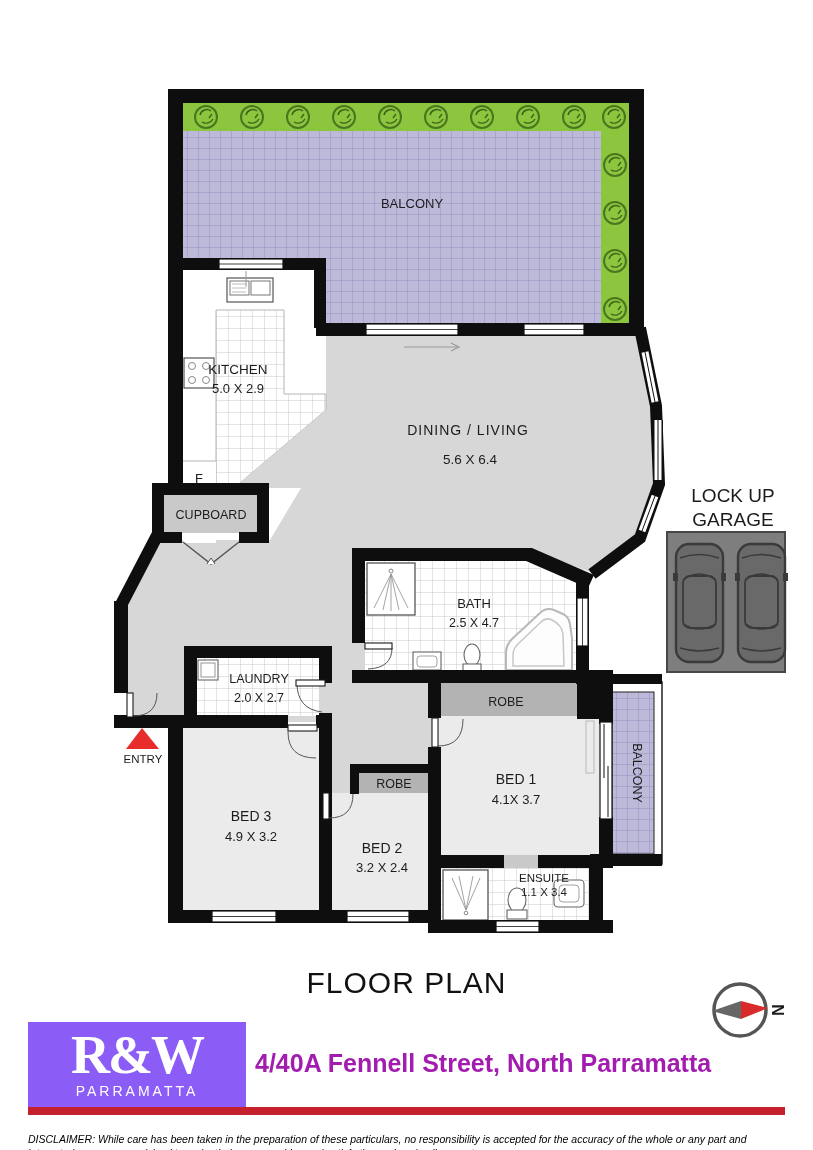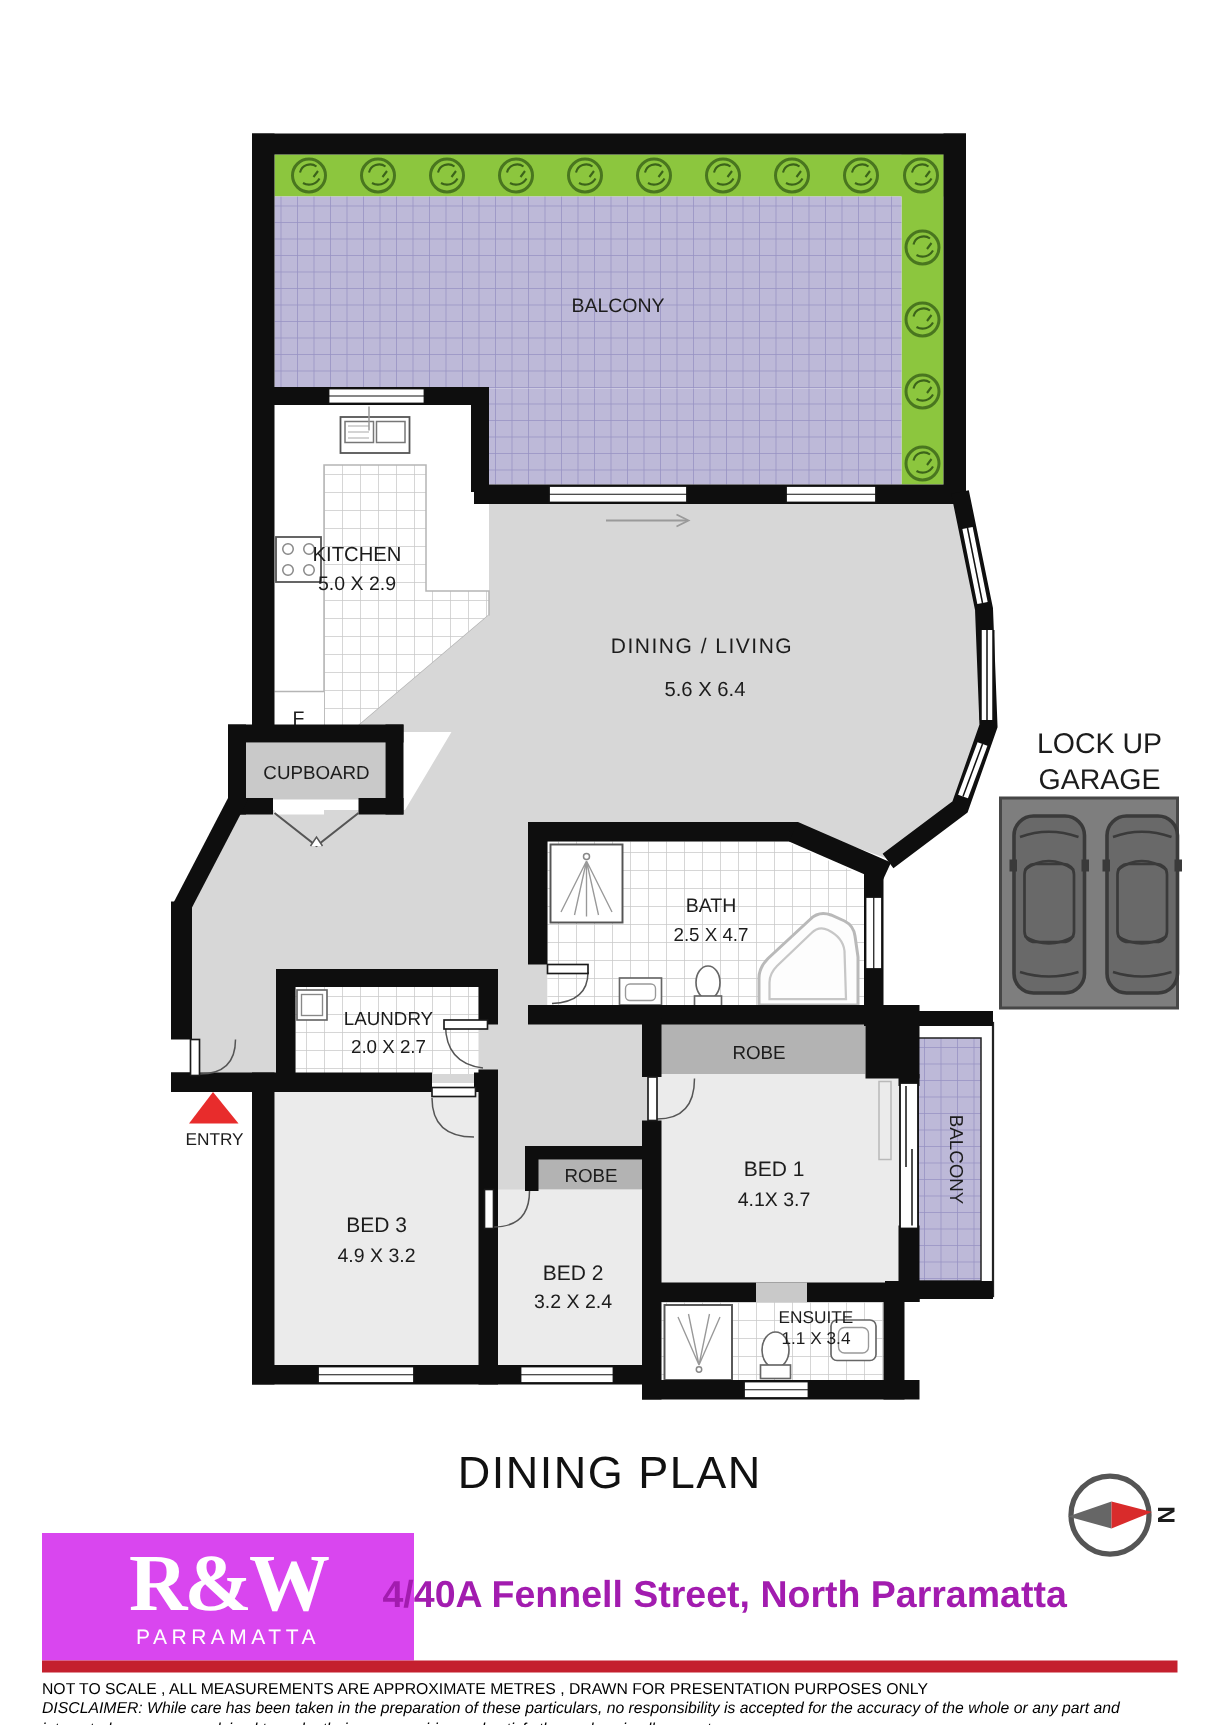--- a/index.html
+++ b/index.html
@@ -3,21 +3,21 @@
 <meta charset="utf-8">
 <style>
   html,body{margin:0;padding:0;background:#ffffff;}
   .page{position:relative;width:813px;height:1150px;background:#fff;overflow:hidden;
         font-family:"Liberation Sans",sans-serif;margin-top:16px;}
   svg text{font-family:"Liberation Sans",sans-serif;fill:#1c1c1c;}
   .plan{position:absolute;left:0;top:0;}
   .title{position:absolute;left:0;top:950px;width:813px;text-align:center;
          font-size:30px;letter-spacing:1px;color:#111;}
   .compass{position:absolute;left:698px;top:958px;}
-  .logo{position:absolute;left:28px;top:1006px;width:248px;height:85px;background:#d946ef;
+  .logo{position:absolute;left:28px;top:1006px;width:218px;height:85px;background:#8b5cf6;
         display:flex;flex-direction:column;align-items:center;justify-content:center;}
   .logo .brand{font-family:"Liberation Serif",serif;font-weight:bold;font-size:54px;
         color:#fff;line-height:0.95;letter-spacing:-2px;}
   .logo .sub{font-size:14px;color:#fff;letter-spacing:3px;margin-top:1px;}
   .address{position:absolute;left:255px;top:1033px;width:545px;font-size:25px;
         font-weight:bold;color:#a21caf;white-space:nowrap;}
   .redbar{position:absolute;left:28px;top:1091px;width:757px;height:8px;background:#c4202e;}
   .note{position:absolute;left:28px;top:1104px;width:760px;font-size:10.5px;color:#000;}
   .disclaimer{position:absolute;left:28px;top:1117px;width:757px;font-size:10.5px;
         line-height:1.32;color:#000;font-style:italic;}
@@ -338,32 +338,31 @@
 
   <g>
     <text x="733" y="486" font-size="19" text-anchor="middle">LOCK UP</text>
     <text x="733" y="510" font-size="19" text-anchor="middle">GARAGE</text>
     <rect x="667" y="516" width="118" height="140" fill="#7e7e7e" stroke="#474747" stroke-width="2"></rect>
     <use href="#car" transform="translate(676,524)"></use>
     <use href="#car" transform="translate(738,524)"></use>
   </g>
 </svg>
 
-<div class="title">DINING PLAN</div>
+<div class="title">FLOOR PLAN</div>
 
 <svg class="compass" width="95" height="72" viewBox="0 0 95 72">
   <circle cx="42" cy="36" r="26" fill="none" stroke="#555" stroke-width="3.5"></circle>
   <polygon points="14,37 43,27 43,45" fill="#666"></polygon>
   <polygon points="43,27 70,34 43,45" fill="#d92b2b"></polygon>
   <text x="79" y="41" font-size="16" font-weight="bold" fill="#555" text-anchor="middle" transform="rotate(90 79 36)">N</text>
 </svg>
 
 <div class="logo">
   <div class="brand">R&amp;W</div>
   <div class="sub">PARRAMATTA</div>
 </div>
 
 <div class="address">4/40A Fennell Street, North Parramatta</div>
 <div class="redbar"></div>
-<div class="note">NOT TO SCALE , ALL MEASUREMENTS ARE APPROXIMATE METRES , DRAWN FOR PRESENTATION PURPOSES ONLY</div>
 <div class="disclaimer">DISCLAIMER:  While care has been taken in the preparation of these particulars, no responsibility is accepted for the accuracy of the whole or any part and interested persons are advised to make their own enquiries and satisfy  themselves in all respects.</div>
 
 </div>
 
 </body></html>

